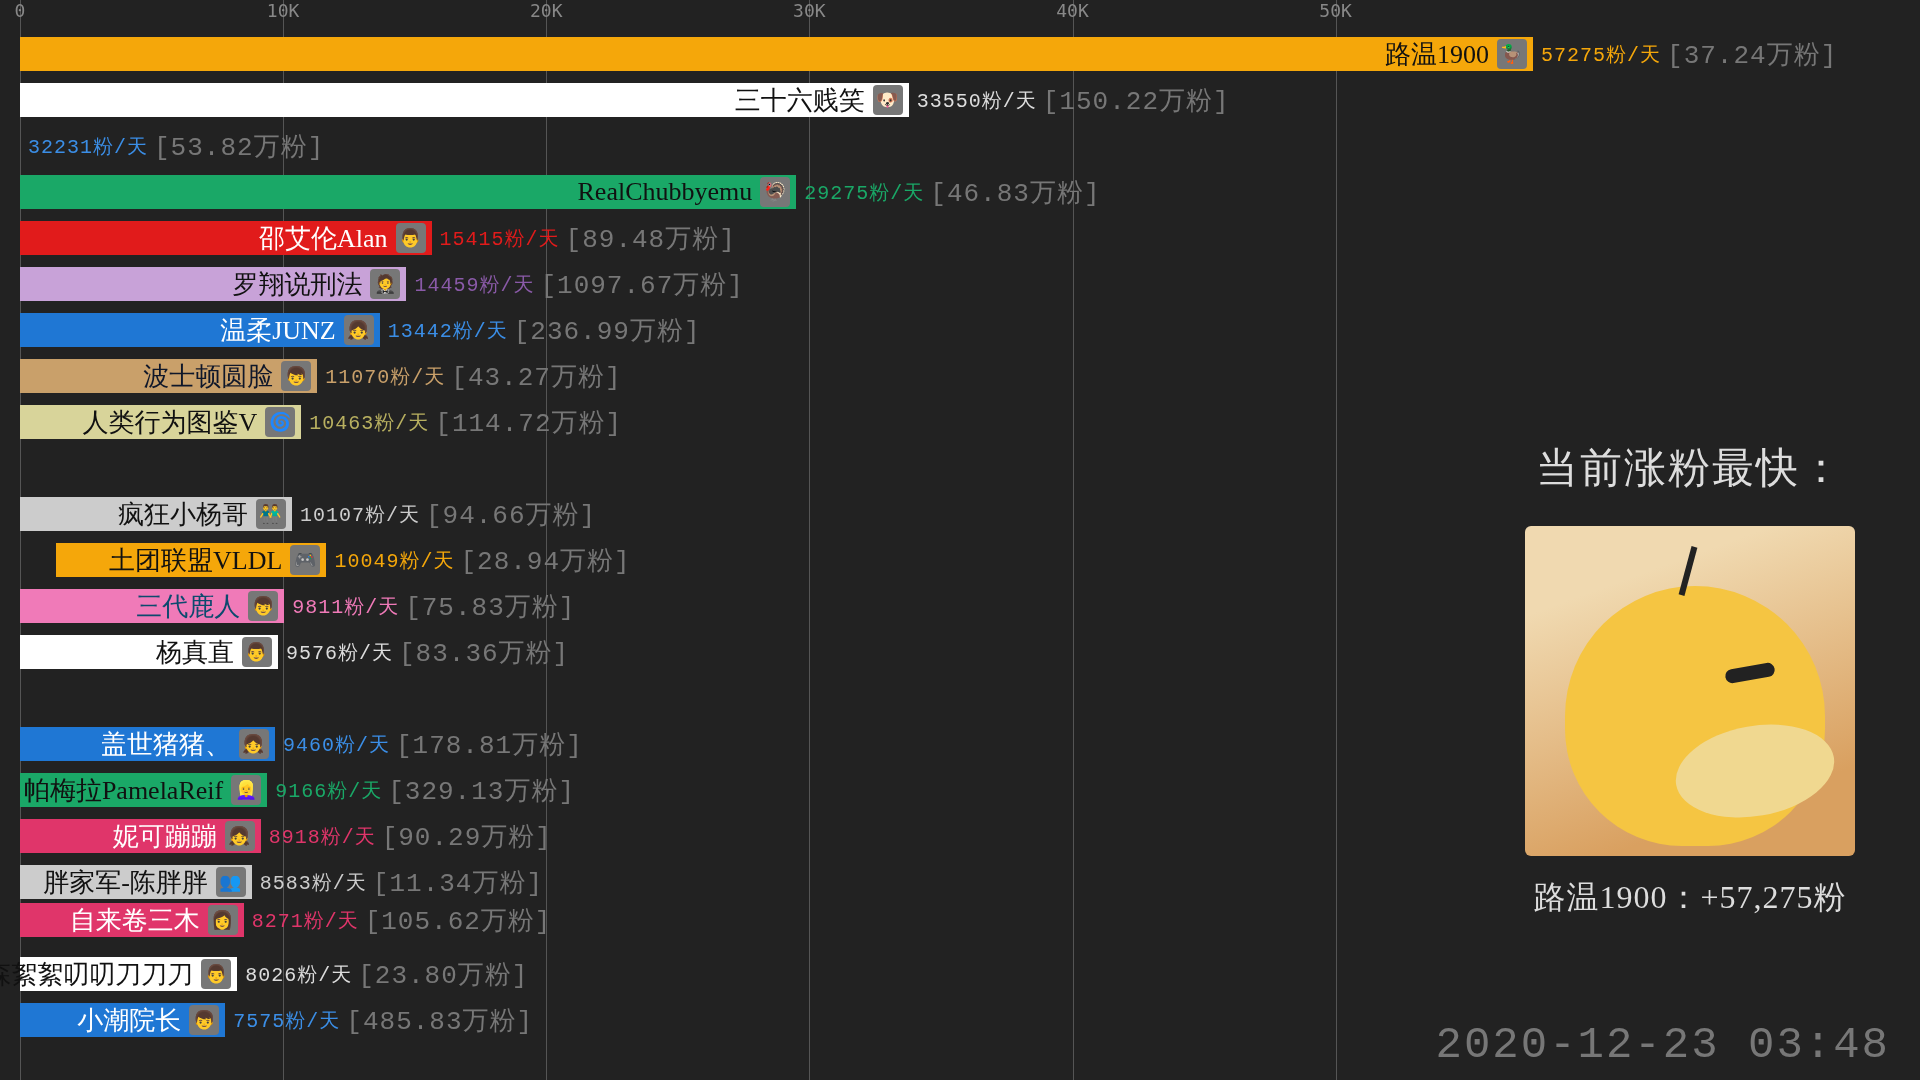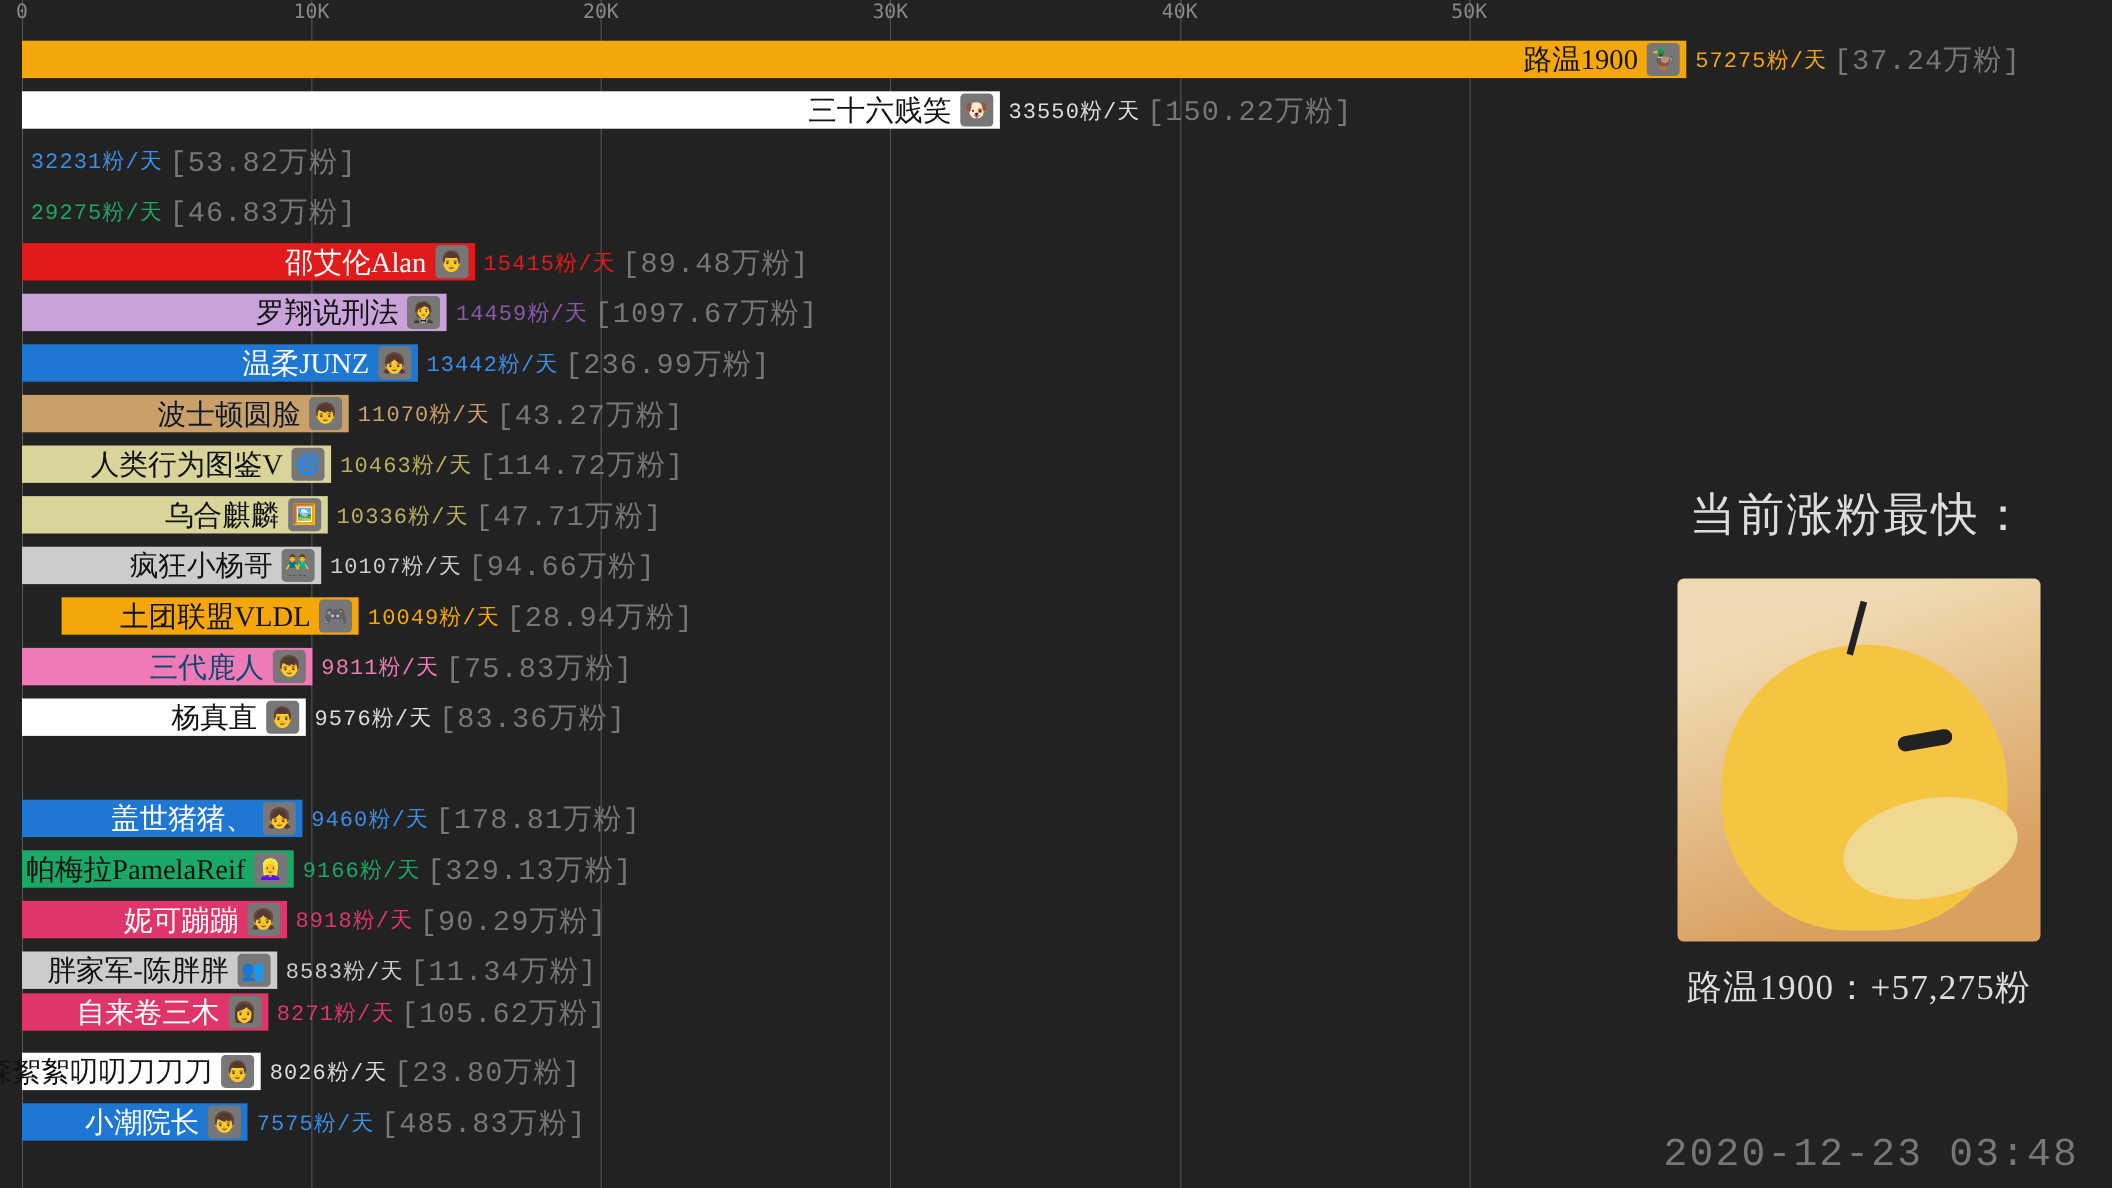--- a/index.html
+++ b/index.html
@@ -139,21 +139,21 @@
     font-size: 32px;
     color: #ddd;
     font-family: "SimSun", serif;
     letter-spacing: 1px;
     margin-top: 10px;
   }
   .timestamp {
     position: absolute;
     right: 30px;
     bottom: 10px;
-    font-size: 36px;
+    font-size: 44px;
     color: #777;
     font-family: "Courier New", monospace;
     letter-spacing: 2px;
   }
 </style>
 </head>
 <body>
 
 <div class="chart" id="chart">
     <div class="gridline" style="left: 0px;"></div>
@@ -182,20 +182,24 @@
         <span class="avatar">🐶</span>
       </div>
       <span class="value" style="color: rgb(221, 221, 221);">33550粉/天</span>
       <span class="total">[150.22万粉]</span>
     </div>
     <div class="bar-row" style="top: 128px;">
       <span class="value" style="color: rgb(59, 142, 230);">32231粉/天</span>
       <span class="total">[53.82万粉]</span>
     </div>
     <div class="bar-row" style="top: 174px;">
+      <div class="bar" style="width: 770.299px; background: rgb(26, 168, 103);">
+        <span class="bar-name-inside" style="color: rgb(17, 17, 17);">RealChubbyemu</span>
+        <span class="avatar">🦃</span>
+      </div>
       <span class="value" style="color: rgb(26, 168, 103);">29275粉/天</span>
       <span class="total">[46.83万粉]</span>
     </div>
     <div class="bar-row" style="top: 220px;">
       <div class="bar" style="width: 405.608px; background: rgb(225, 27, 27);">
         <span class="bar-name-inside" style="color: rgb(255, 255, 255);">邵艾伦Alan</span>
         <span class="avatar">👨</span>
       </div>
       <span class="value" style="color: rgb(225, 27, 27);">15415粉/天</span>
       <span class="total">[89.48万粉]</span>
@@ -224,28 +228,20 @@
       <span class="value" style="color: rgb(201, 160, 106);">11070粉/天</span>
       <span class="total">[43.27万粉]</span>
     </div>
     <div class="bar-row" style="top: 404px;">
       <div class="bar" style="width: 275.308px; background: rgb(216, 212, 154);">
         <span class="bar-name-inside" style="color: rgb(17, 17, 17);">人类行为图鉴V</span>
         <span class="avatar">🌀</span>
       </div>
       <span class="value" style="color: rgb(184, 176, 96);">10463粉/天</span>
       <span class="total">[114.72万粉]</span>
-    </div>
-    <div class="bar-row" style="top: 450px;">
-      <div class="bar" style="width: 271.966px; background: rgb(216, 212, 154);">
-        <span class="bar-name-inside" style="color: rgb(17, 17, 17);">乌合麒麟</span>
-        <span class="avatar">🖼️</span>
-      </div>
-      <span class="value" style="color: rgb(184, 176, 96);">10336粉/天</span>
-      <span class="total">[47.71万粉]</span>
     </div>
     <div class="bar-row" style="top: 496px;">
       <div class="bar" style="width: 265.941px; background: rgb(204, 204, 204);">
         <span class="bar-name-inside" style="color: rgb(17, 17, 17);">疯狂小杨哥</span>
         <span class="avatar">👬</span>
       </div>
       <span class="value" style="color: rgb(204, 204, 204);">10107粉/天</span>
       <span class="total">[94.66万粉]</span>
     </div>
     <div class="bar-row" style="top: 542px;">

